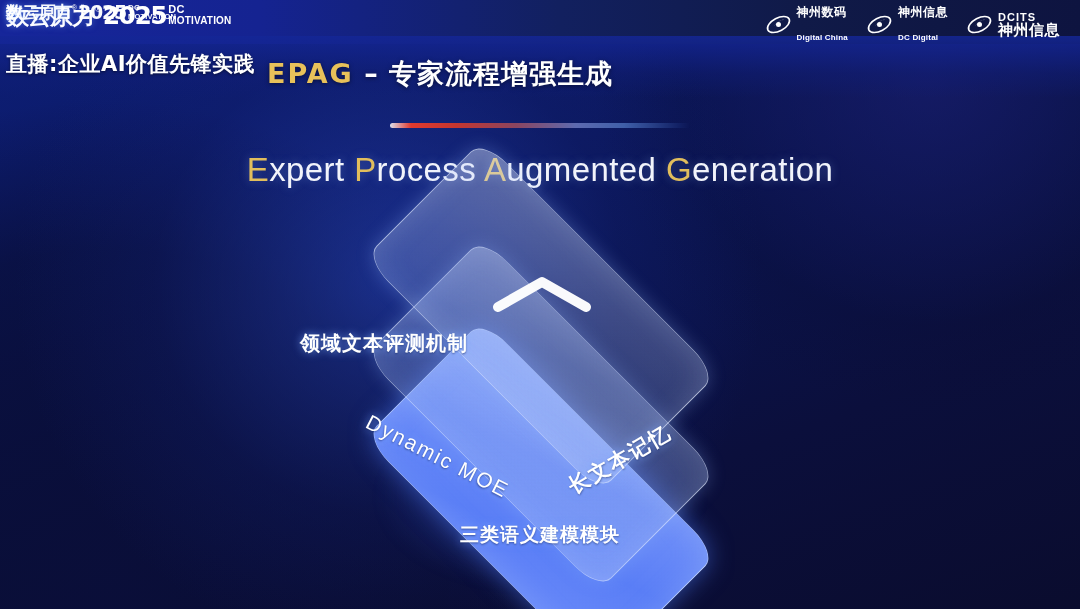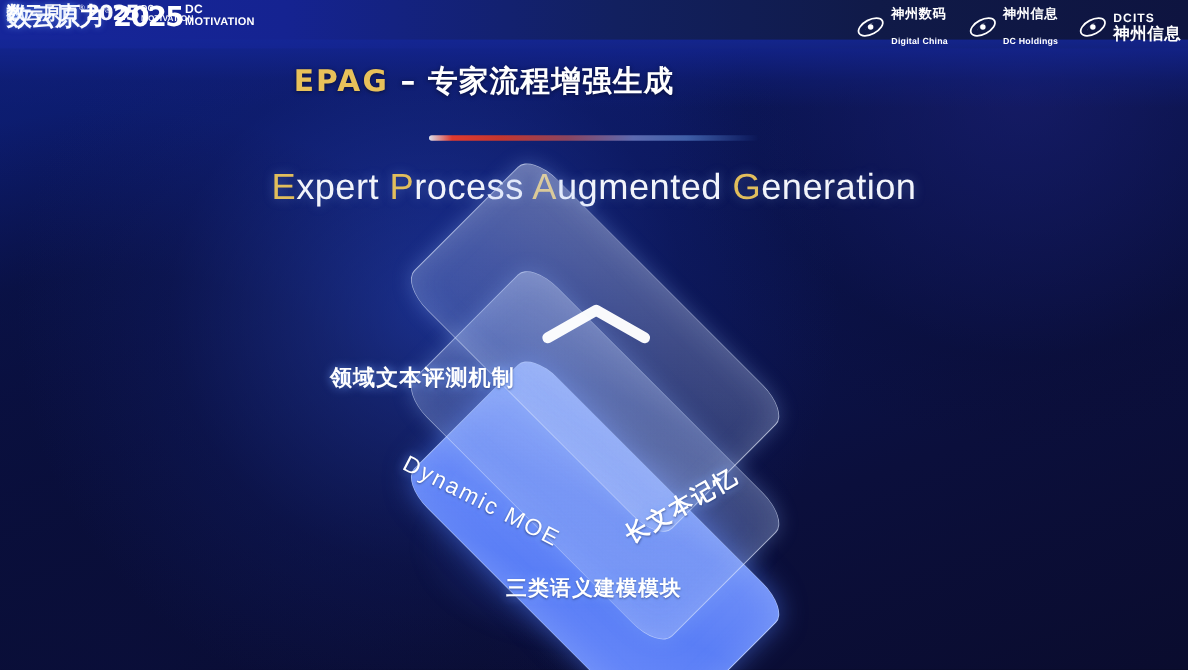--- a/index.html
+++ b/index.html
@@ -96,21 +96,21 @@
     font-weight: 700;
     color: #ffffff;
     letter-spacing: 0.5px;
     text-shadow: 0 1px 3px rgba(0,0,0,0.55);
     white-space: nowrap;
   }
 
   
   .partners {
     position: absolute;
-    right: 6px; top: 6px;
+    right: 20px; top: 6px;
     display: flex;
     align-items: center;
     gap: 18px;
   }
   .partner {
     display: flex;
     align-items: center;
     gap: 5px;
   }
   .swirl { width: 27px; height: 25px; flex: 0 0 auto; }
@@ -297,20 +297,21 @@
   <div class="brand">
     <span class="brand-cn">数云原力</span>
     <span class="brand-reg">®</span>
     <span class="brand-year">2025</span>
     <span class="brand-dc">
       <span class="dc">DC</span>
       <span class="motiv">MOTIVATION</span>
     </span>
   </div>
 
+  <div class="live-banner">直播:企业AI价值先锋实践</div>
 
   <div class="partners">
 
     <div class="partner">
       <svg class="swirl" viewBox="0 0 54 50">
         <ellipse cx="27" cy="25" rx="24" ry="13" fill="none" stroke="#ffffff" stroke-width="3.2" transform="rotate(-28 27 25)"></ellipse>
         <path d="M16 33 C22 20 34 14 42 16 C34 14 23 19 17 31 Z" fill="#ffffff"></path>
         <circle cx="27" cy="25" r="5" fill="#ffffff"></circle>
       </svg>
       <span class="partner-txt">
@@ -320,21 +321,21 @@
     </div>
 
     <div class="partner">
       <svg class="swirl" viewBox="0 0 54 50">
         <ellipse cx="27" cy="25" rx="24" ry="13" fill="none" stroke="#ffffff" stroke-width="3.2" transform="rotate(-28 27 25)"></ellipse>
         <path d="M16 33 C22 20 34 14 42 16 C34 14 23 19 17 31 Z" fill="#ffffff"></path>
         <circle cx="27" cy="25" r="5" fill="#ffffff"></circle>
       </svg>
       <span class="partner-txt">
         <span class="partner-cn">神州信息</span>
-        <span class="partner-en">DC Holdings</span>
+        <span class="partner-en">DC Digital</span>
       </span>
     </div>
 
     <div class="partner">
       <svg class="swirl" viewBox="0 0 54 50">
         <ellipse cx="27" cy="25" rx="24" ry="13" fill="none" stroke="#ffffff" stroke-width="3.2" transform="rotate(-28 27 25)"></ellipse>
         <path d="M16 33 C22 20 34 14 42 16 C34 14 23 19 17 31 Z" fill="#ffffff"></path>
         <circle cx="27" cy="25" r="5" fill="#ffffff"></circle>
       </svg>
       <span class="partner-txt flip">

